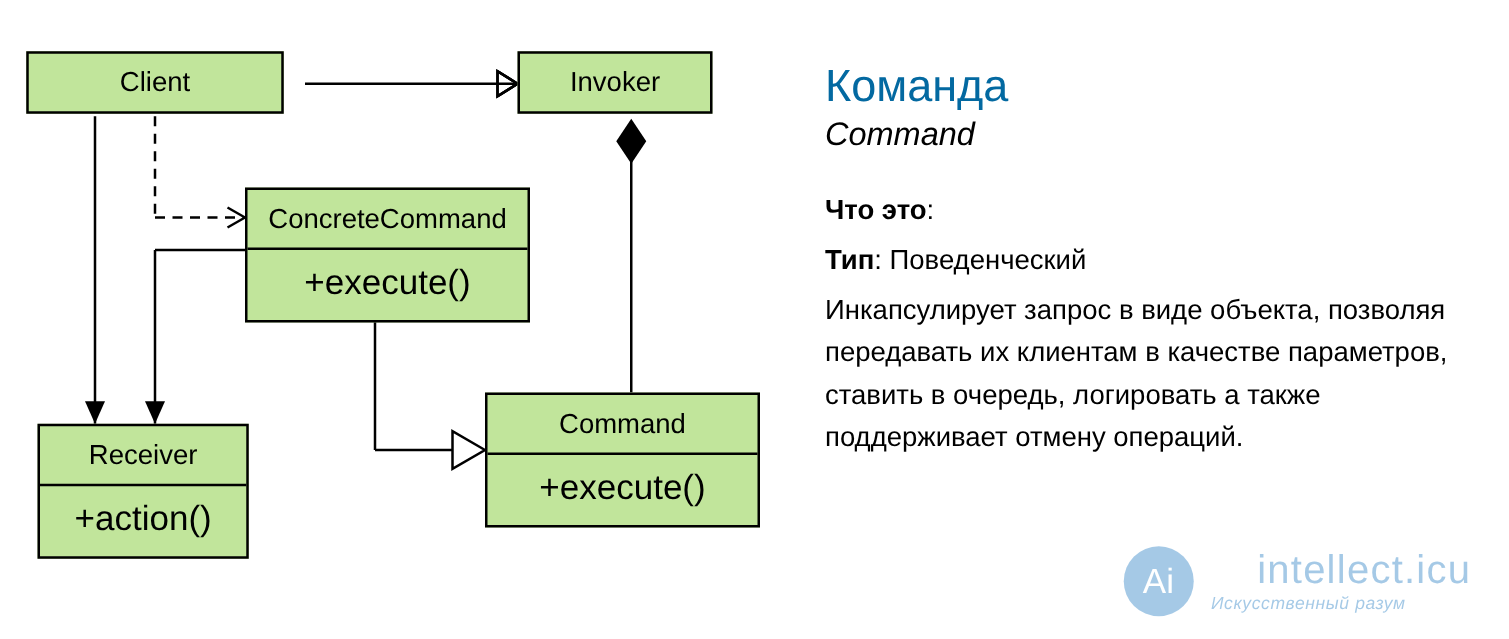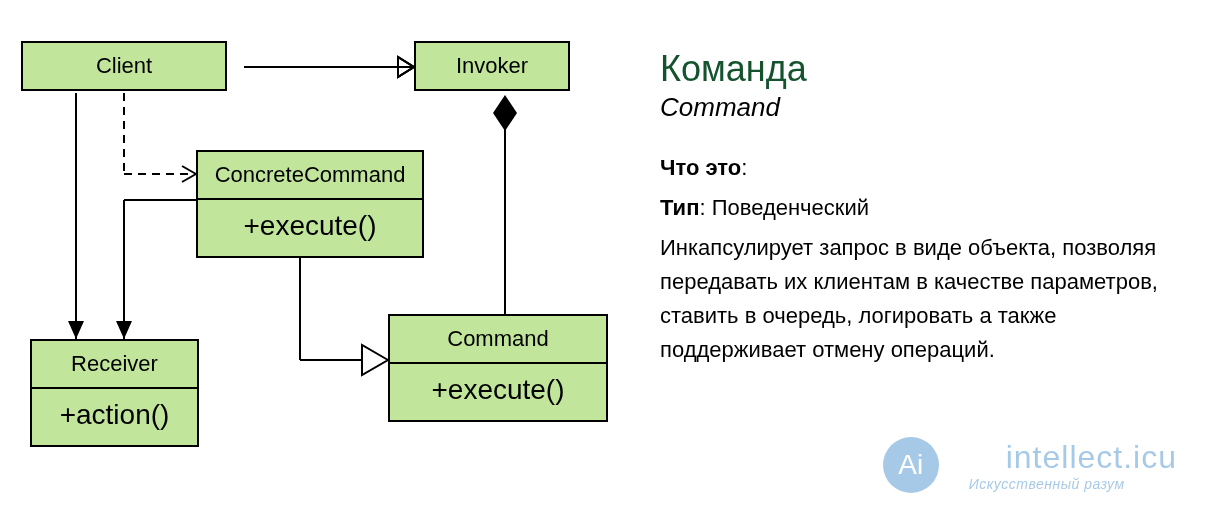--- a/index.html
+++ b/index.html
@@ -38,21 +38,21 @@
   .desc {
     position: absolute;
     left: 660px;
     top: 48px;
     width: 520px;
   }
   .desc h1 {
     font-size: 36px;
     font-weight: 400;
     margin: 0 0 2px 0;
-    color: #14532d;
+    color: #0369a1;
   }
   .desc .subtitle {
     font-style: italic;
     font-size: 26px;
     margin: 0 0 28px 0;
   }
   .desc p {
     font-size: 22px;
     line-height: 1.55;
     margin: 0 0 6px 0;
@@ -62,22 +62,21 @@
     position: absolute;
     left: 0; top: 0;
     width: 1207px; height: 511px;
     pointer-events: none;
   }
   .watermark {
     position: absolute;
     right: 30px;
     bottom: 18px;
     display: flex;
-    align-items: center;
-    gap: 30px;
+    gap: 14px;
     opacity: 0.45;
   }
   .wm-circle {
     width: 56px; height: 56px;
     border-radius: 50%;
     background: #3a8ac9;
     color: #fff;
     display: flex;
     align-items: center;
     justify-content: center;

